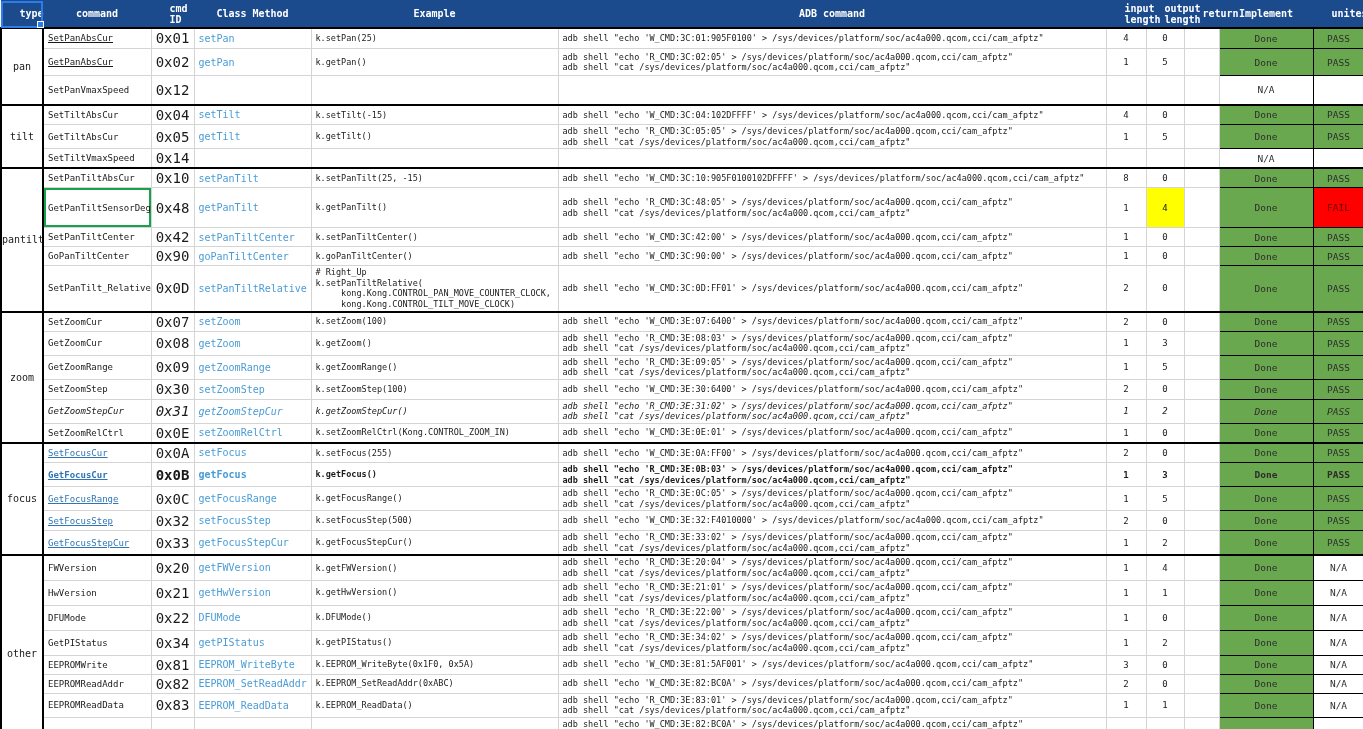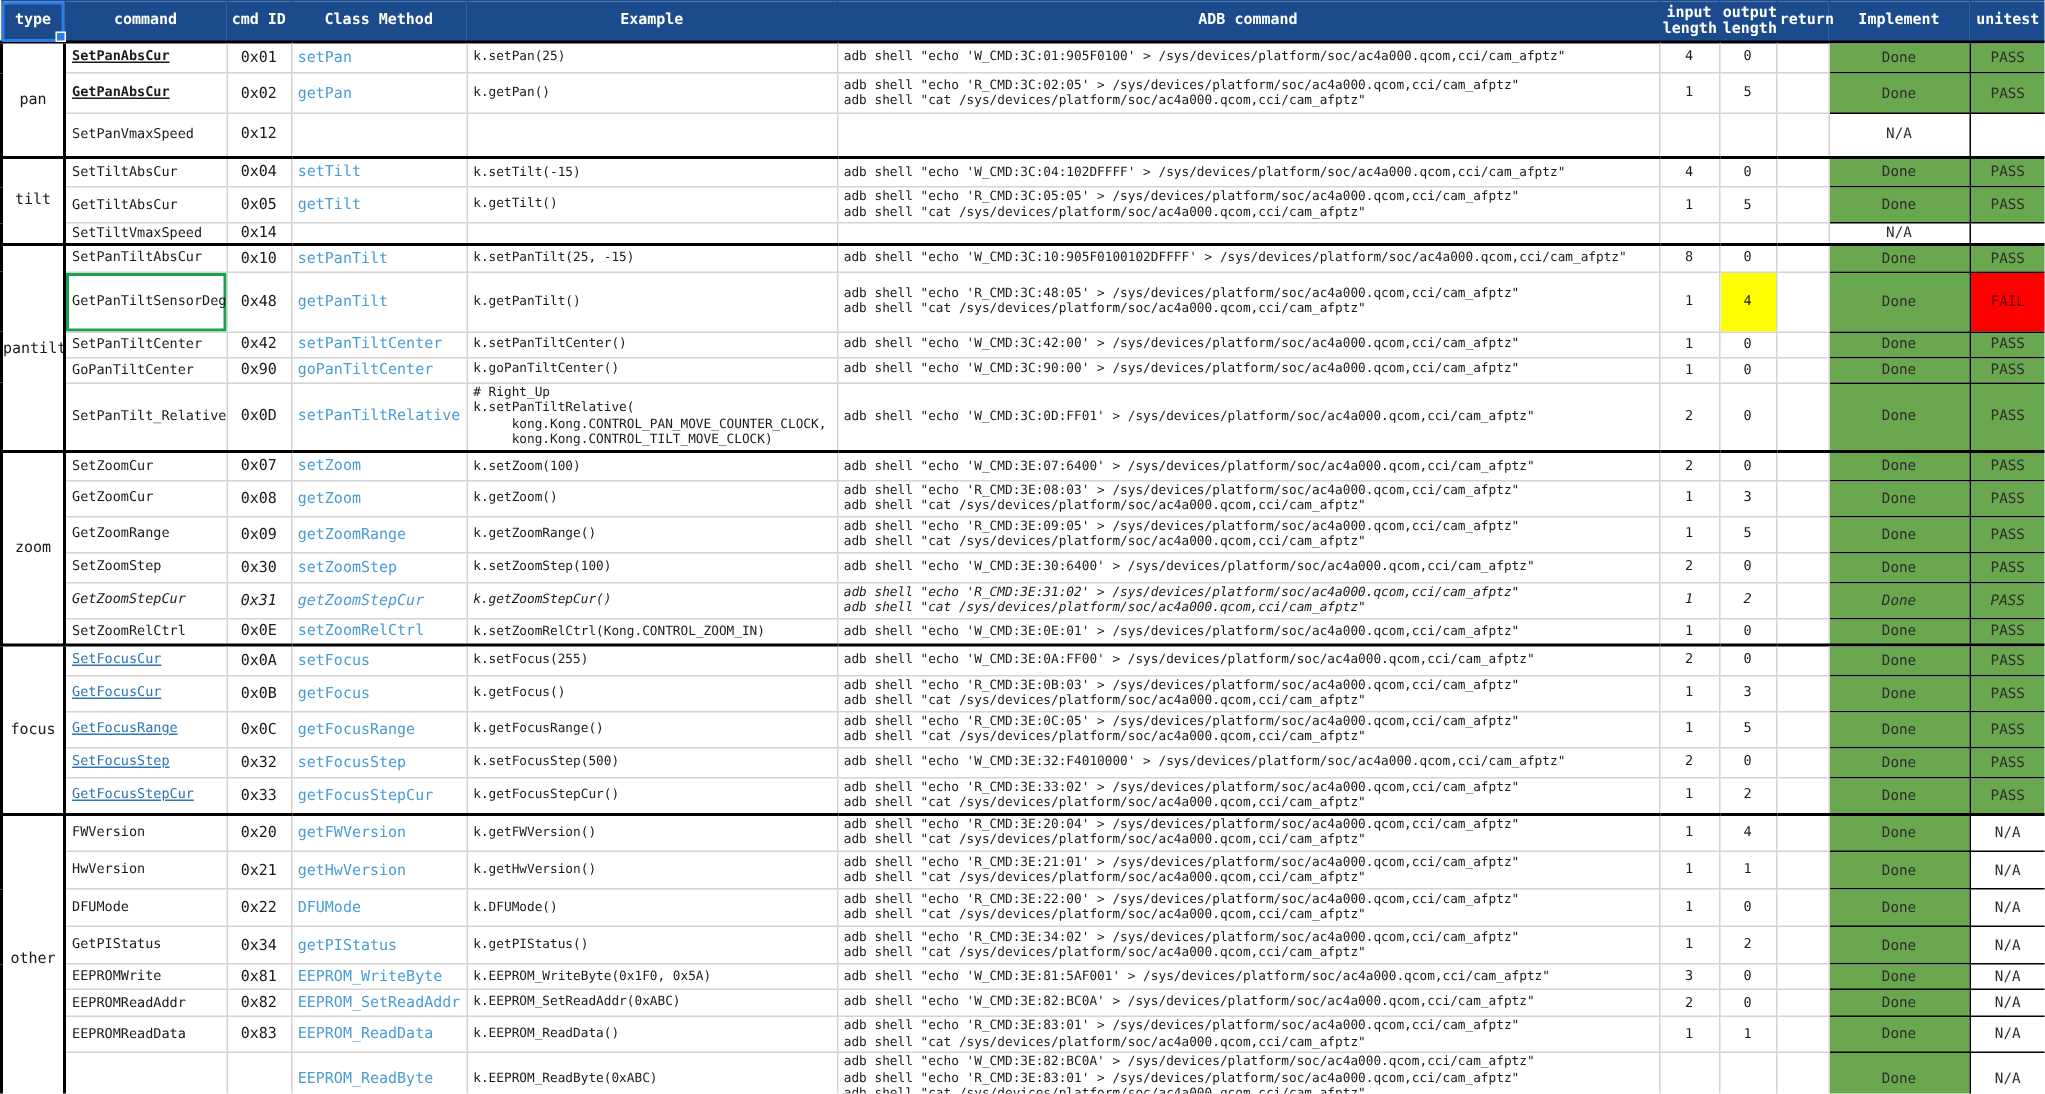--- a/index.html
+++ b/index.html
@@ -1,33 +1,33 @@
 <!DOCTYPE html>
 <html><head>
 <meta charset="utf-8">
 <style>
   html,body{margin:0;padding:0;background:#fff;width:1363px;height:729px;overflow:hidden;
     font-family:"DejaVu Sans Mono","Liberation Mono",monospace;}
   table{border-collapse:collapse;table-layout:fixed;width:1363px;}
   thead tr{height:27px;}
   th{background:#1b4b8c;color:#fff;font-size:10px;font-weight:bold;text-align:center;
-     vertical-align:middle;padding:0 2px;white-space:pre-line;border:1px solid #1b4b8c;
+     vertical-align:middle;padding:0 18px;white-space:pre-line;border:1px solid #1b4b8c;
      border-bottom:2px solid #000;}
   th.sel{outline:2px solid #2b7de9;outline-offset:-2px;position:relative;}
   th.sel::after{content:"";position:absolute;bottom:-1px;right:-1px;width:5px;height:5px;
      background:#2b7de9;border:1px solid #fff;}
   td{border:1px solid #d4d4d4;vertical-align:middle;padding:1px 4px;overflow:hidden;color:#1a1a1a;}
   tr.sec-top > td{border-top:2px solid #000;}
   td.type{border-right:2px solid #000;border-left:2px solid #000;text-align:center;
      font-size:10px;padding:0;}
   td.cmd{font-size:9px;white-space:nowrap;}
-  td.cmd.ub{text-decoration:underline;font-weight:bold;}
+  td.cmd.ub{text-decoration:underline;}
   td.cmd.uu{text-decoration:underline;color:#2e75b6;}
   td.cmd.marked{box-shadow:inset 0 0 0 2px #17a24b;}
-  td.cid{font-size:10px;text-align:center;}
+  td.cid{font-size:14px;text-align:center;}
   td.mth{font-size:10px;color:#4a9cd6;white-space:nowrap;}
   td.ex,td.adb{font-size:8.5px;line-height:10.5px;white-space:pre;vertical-align:middle;}
   td.num{font-size:9px;text-align:center;}
   td.num.yellow{background:#ffff00;}
   td.impl,td.unit{font-size:9.5px;text-align:center;border:1px solid #000;color:#2d2d2d;}
   td.gbg{background:#6aa84f;}
   td.rbg{background:#ff0000;color:#6a0000;}
 </style>
 </head>
 <body>
@@ -287,21 +287,21 @@
         <td class="cid">0x0A</td>
         <td class="mth">setFocus</td>
         <td class="ex">k.setFocus(255)</td>
         <td class="adb">adb shell "echo 'W_CMD:3E:0A:FF00' &gt; /sys/devices/platform/soc/ac4a000.qcom,cci/cam_afptz"</td>
         <td class="num">2</td>
         <td class="num">0</td>
         <td class="num"></td>
         <td class="impl gbg">Done</td>
         <td class="unit gbg">PASS</td>
       </tr>
-      <tr style="height: 22px;">
+      <tr style="height: 22px; font-weight: bold;">
         <td class="cmd uu">GetFocusCur</td>
         <td class="cid">0x0B</td>
         <td class="mth">getFocus</td>
         <td class="ex">k.getFocus()</td>
         <td class="adb">adb shell "echo 'R_CMD:3E:0B:03' &gt; /sys/devices/platform/soc/ac4a000.qcom,cci/cam_afptz"
 adb shell "cat /sys/devices/platform/soc/ac4a000.qcom,cci/cam_afptz"</td>
         <td class="num">1</td>
         <td class="num">3</td>
         <td class="num"></td>
         <td class="impl gbg">Done</td>

